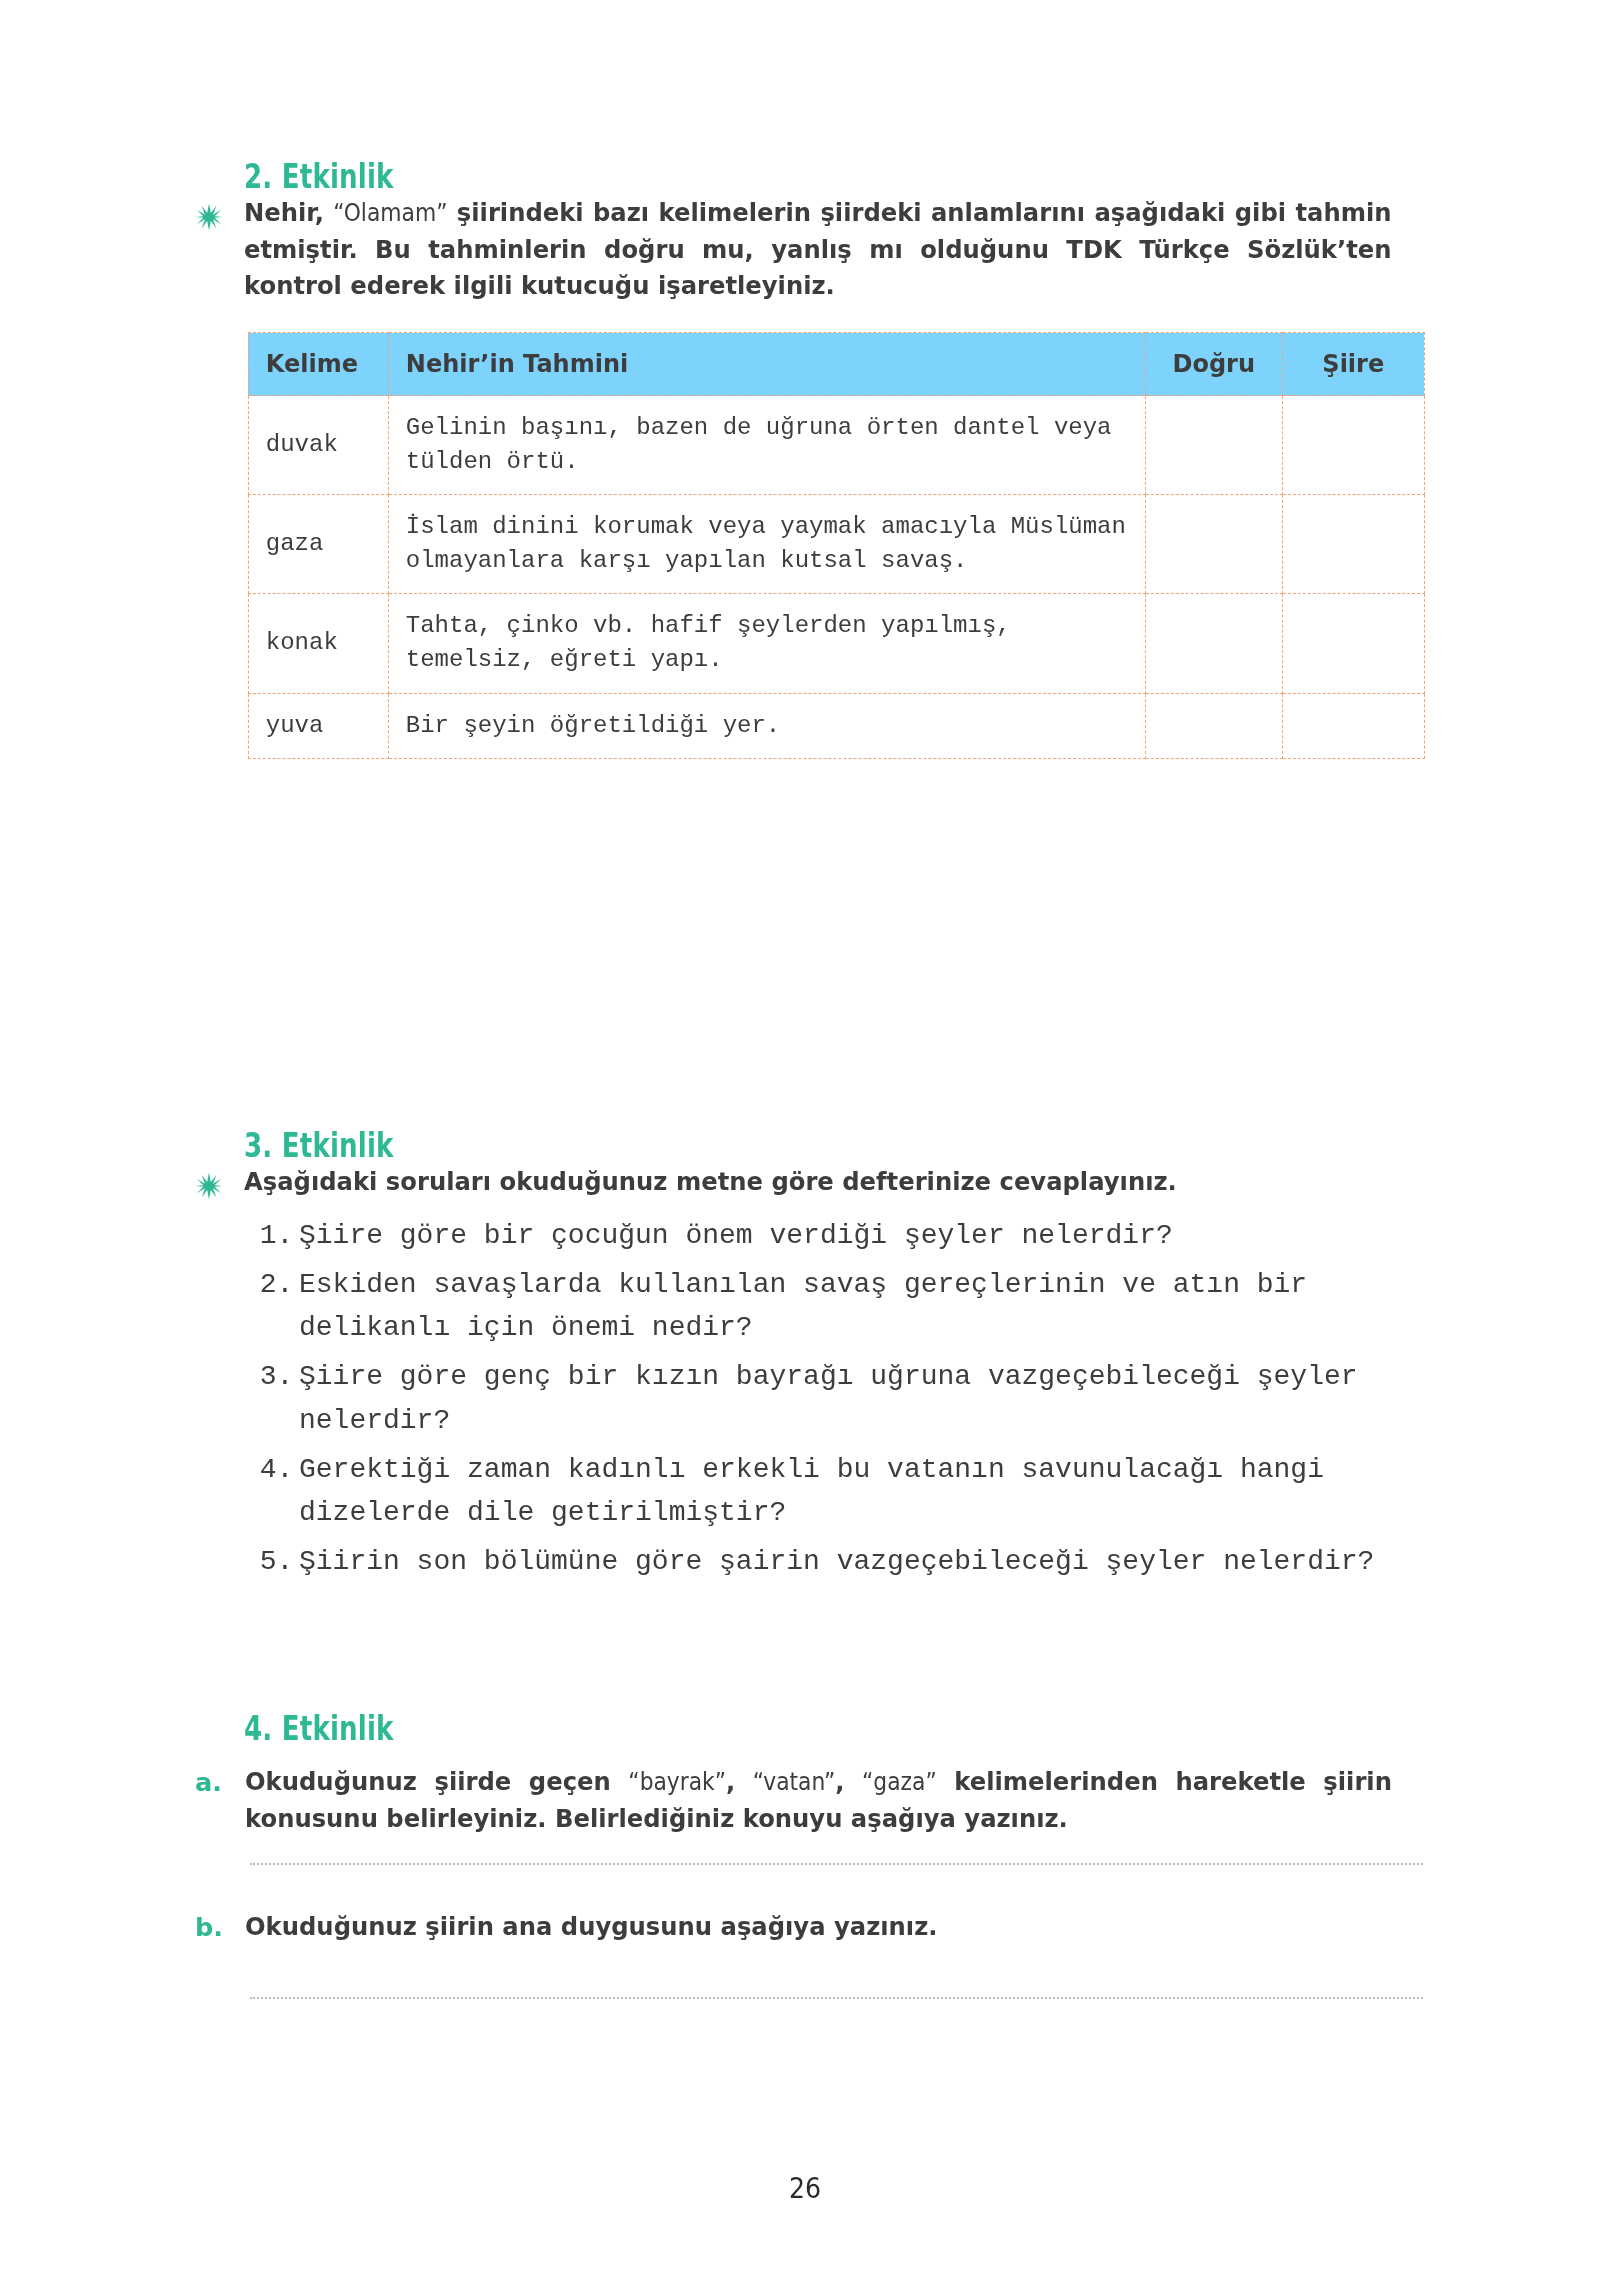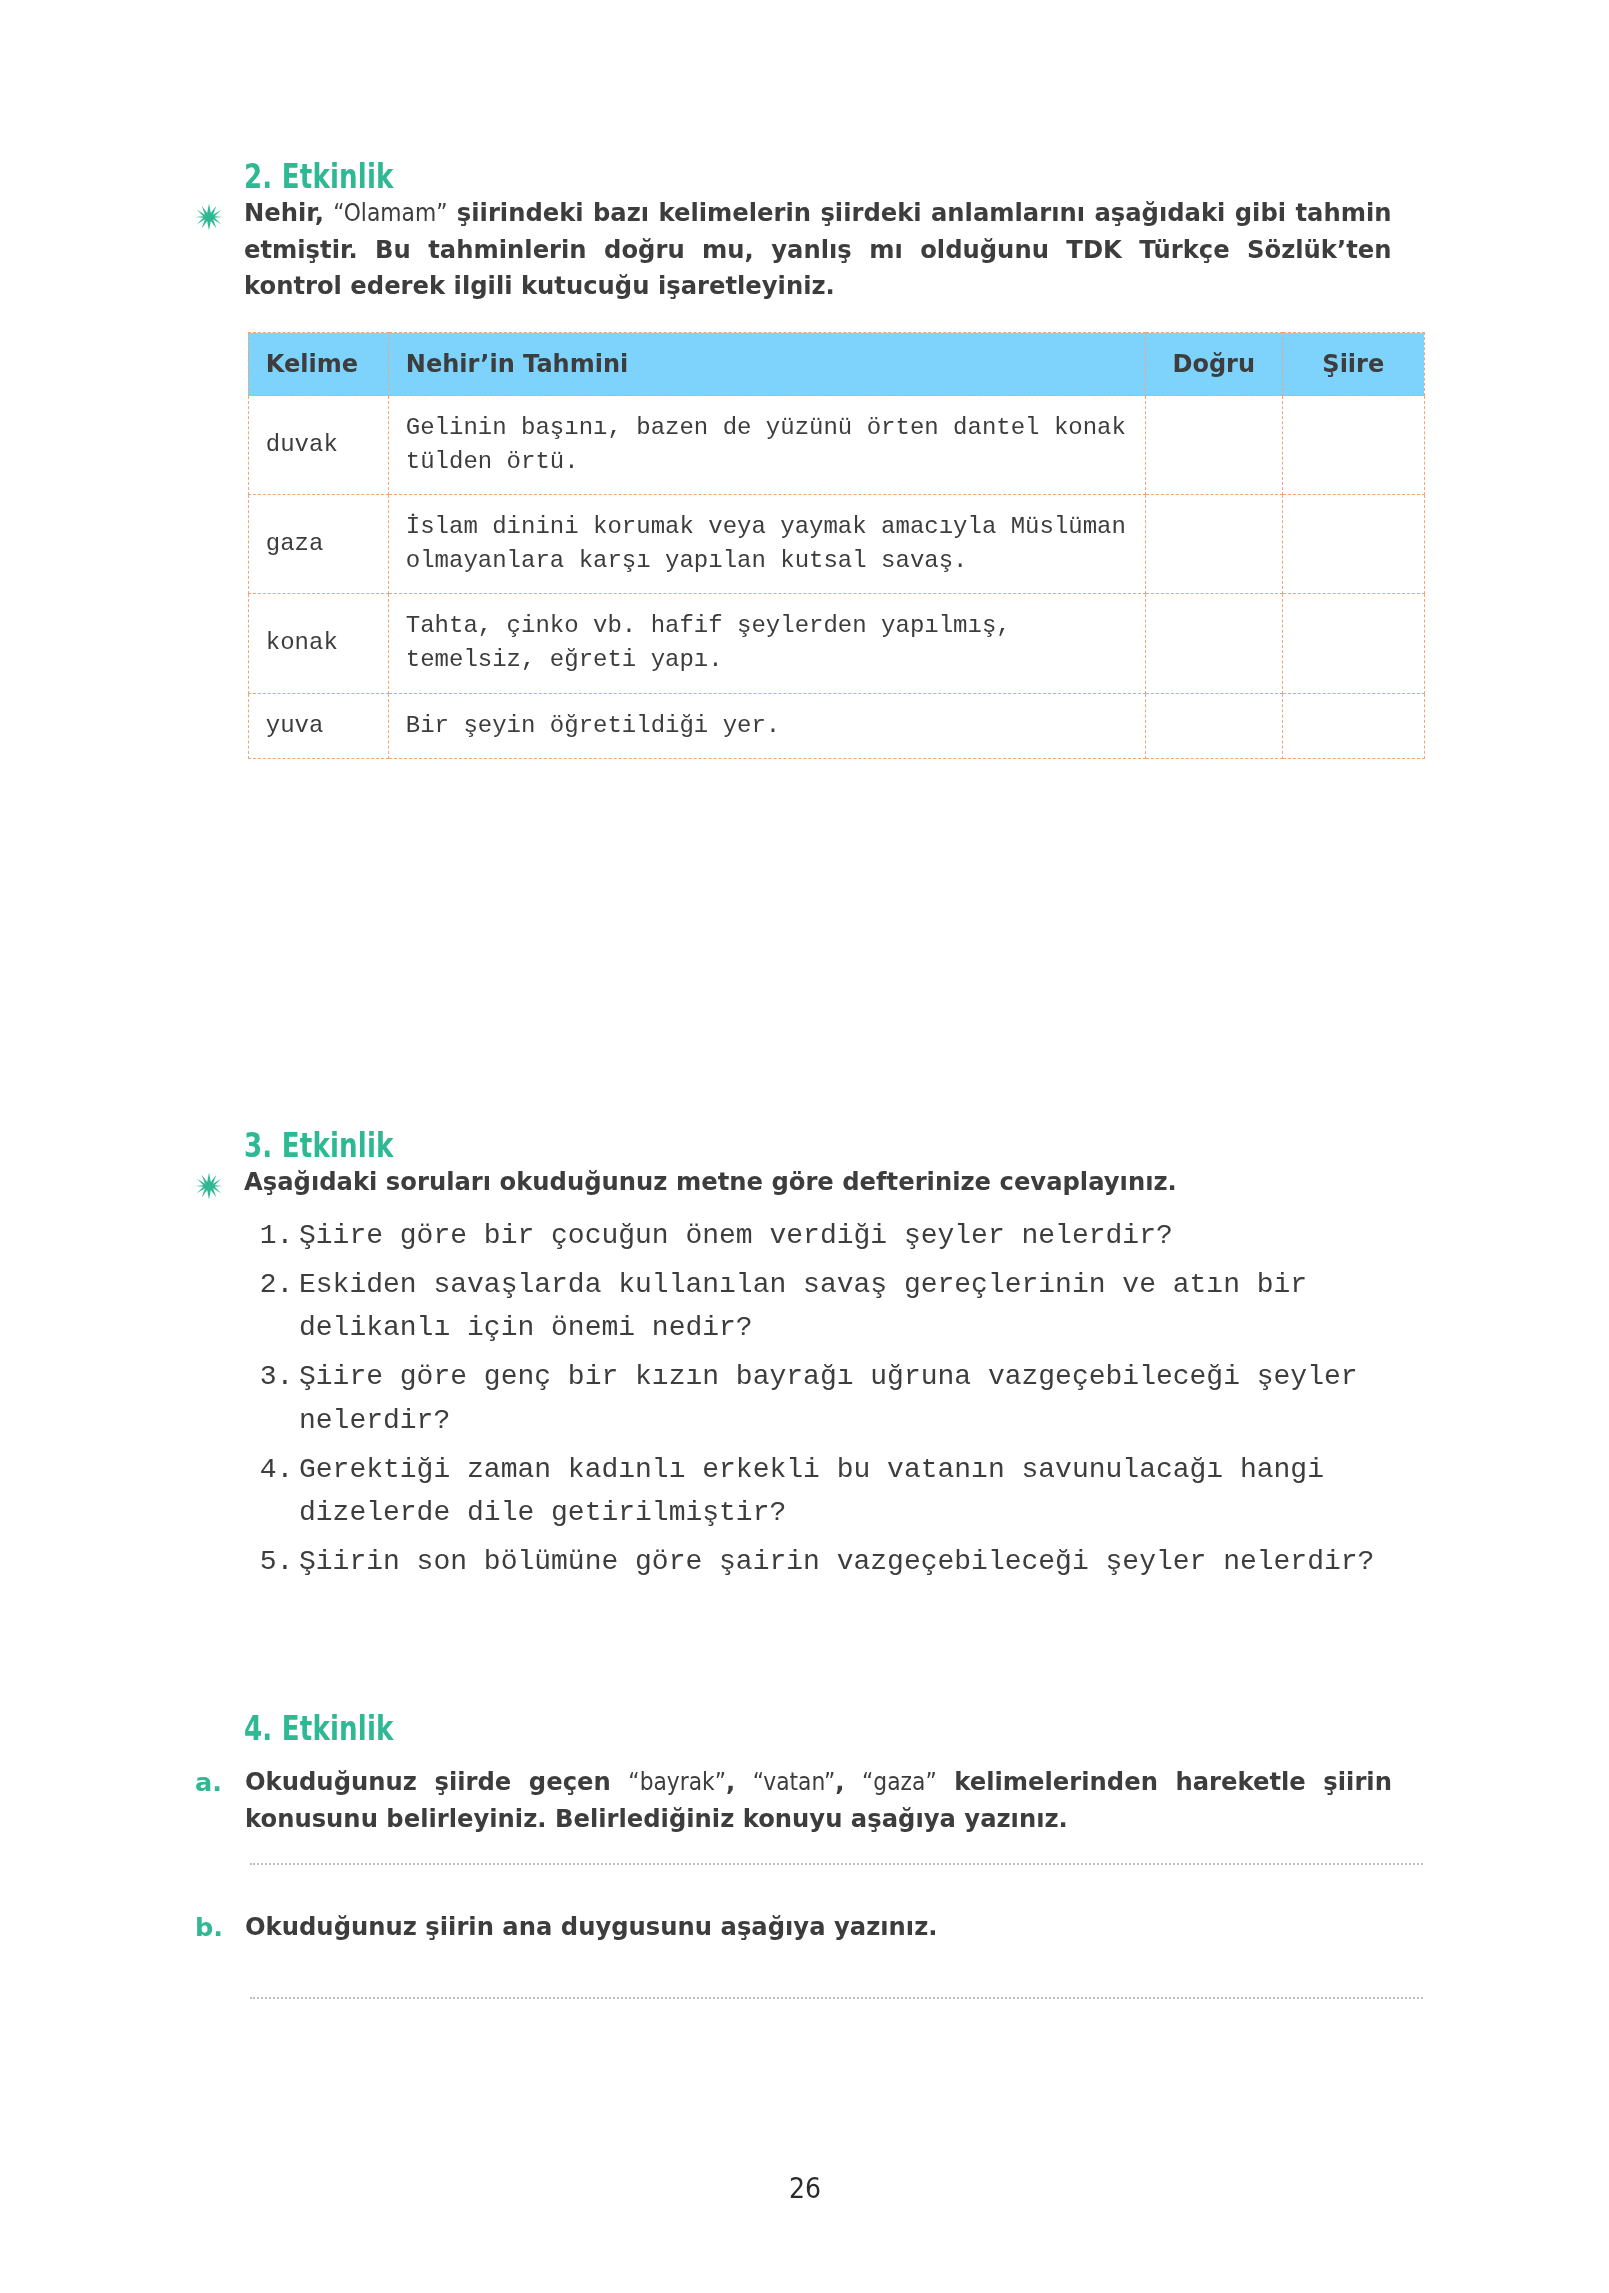--- a/index.html
+++ b/index.html
@@ -236,21 +236,21 @@
             <tr>
               <th>Kelime</th>
               <th>Nehir’in Tahmini</th>
               <th class="ctr">Doğru</th>
               <th class="ctr">Şiire</th>
             </tr>
           </thead>
           <tbody>
             <tr>
               <td class="word">duvak</td>
-              <td>Gelinin başını, bazen de yüzünü örten dantel konak tülden örtü.</td>
+              <td>Gelinin başını, bazen de uğruna örten dantel veya tülden örtü.</td>
               <td class="mark"></td>
               <td class="mark"></td>
             </tr>
             <tr>
               <td class="word">gaza</td>
               <td>İslam dinini korumak veya yaymak amacıyla Müslüman olmayanlara karşı yapılan kutsal savaş.</td>
               <td class="mark"></td>
               <td class="mark"></td>
             </tr>
             <tr>

